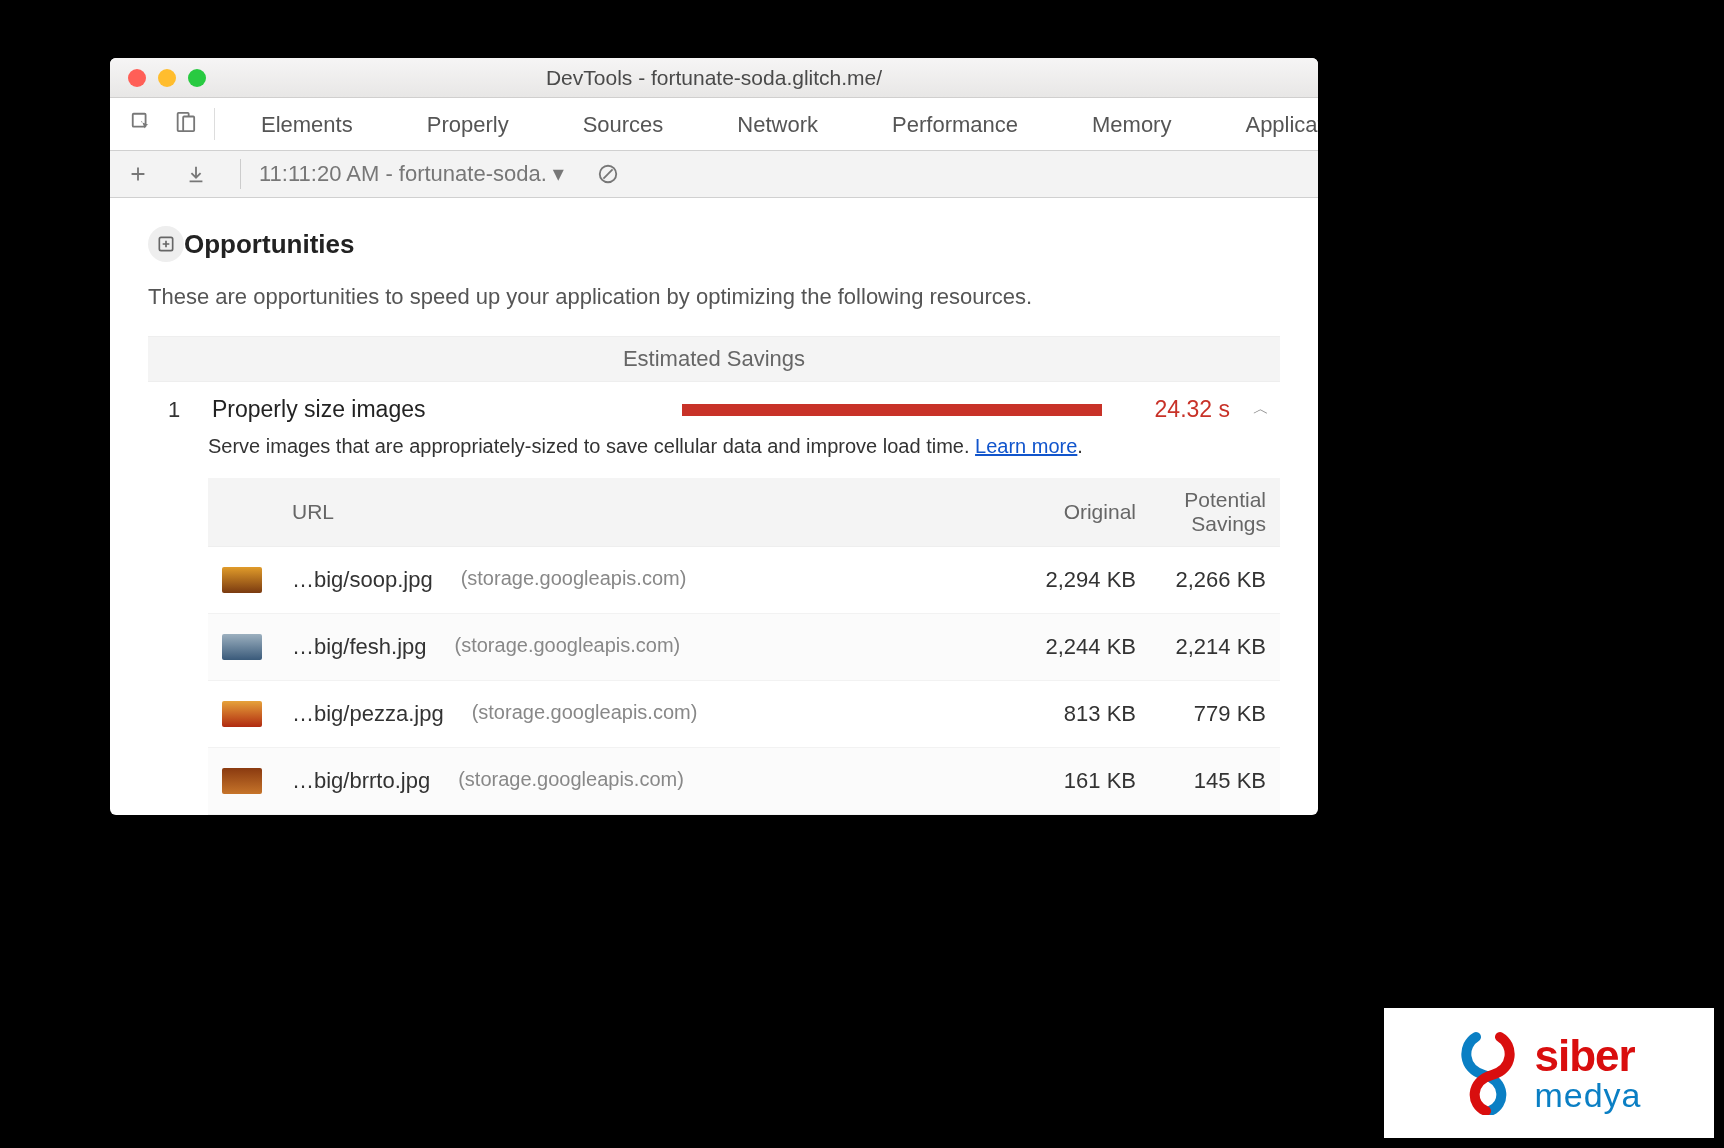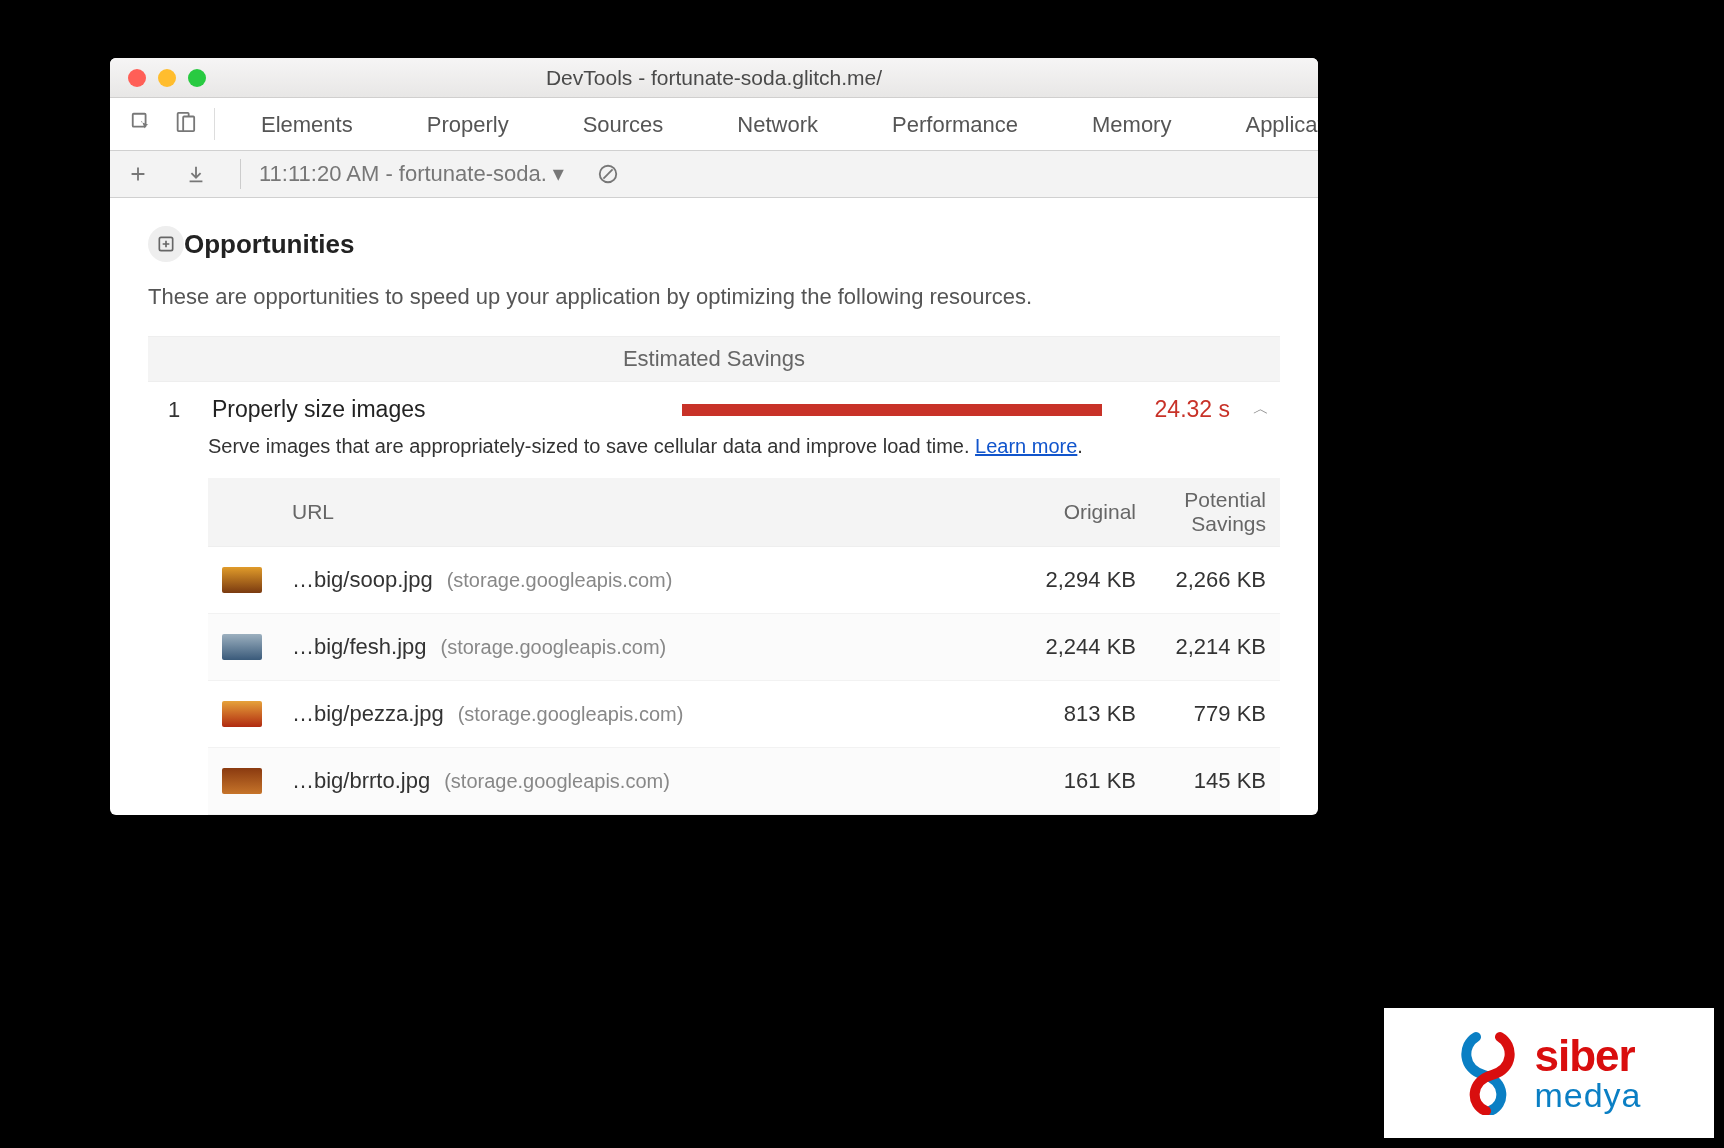--- a/index.html
+++ b/index.html
@@ -76,21 +76,21 @@
   .tbl-head .tu{flex:1;padding-left:70px;}
   .tbl-head .to{width:130px;text-align:right;}
   .tbl-head .tp{width:130px;text-align:right;line-height:1.15;}
   .row{display:flex;align-items:center;padding:20px 14px;border-bottom:1px solid #f2f2f2;font-size:22px;color:#333;}
   .row:nth-child(odd){background:#fbfbfb;}
   .thumb{width:40px;height:26px;background:#c97;border-radius:2px;margin-right:30px;flex:0 0 auto;}
   .thumb.t0{background:linear-gradient(#e09b2a,#7a3a10);} 
   .thumb.t1{background:linear-gradient(#9cb0bf,#3a5a7a);} 
   .thumb.t2{background:linear-gradient(#e6a23a,#b02a10);} 
   .thumb.t3{background:linear-gradient(#8a3a10,#c6742a);} 
-  .path{flex:1;display:flex;align-items:center;gap:14px;}
+  .path{flex:1;display:flex;align-items:flex-start;gap:28px;}
   .host{color:#888;font-size:20px;}
   .sz{width:130px;text-align:right;}
   .watermark{
     position:absolute;right:10px;bottom:10px;width:330px;height:130px;background:#fff;
     display:flex;align-items:center;justify-content:center;gap:14px;
     box-shadow:0 4px 14px rgba(0,0,0,.25);
   }
   .wm-logo{width:64px;height:84px;position:relative;}
   .wm-text{line-height:1;}
   .wm-text .l1{font-size:44px;font-weight:800;color:#d90e0e;font-family:Arial,sans-serif;letter-spacing:-1px;}

